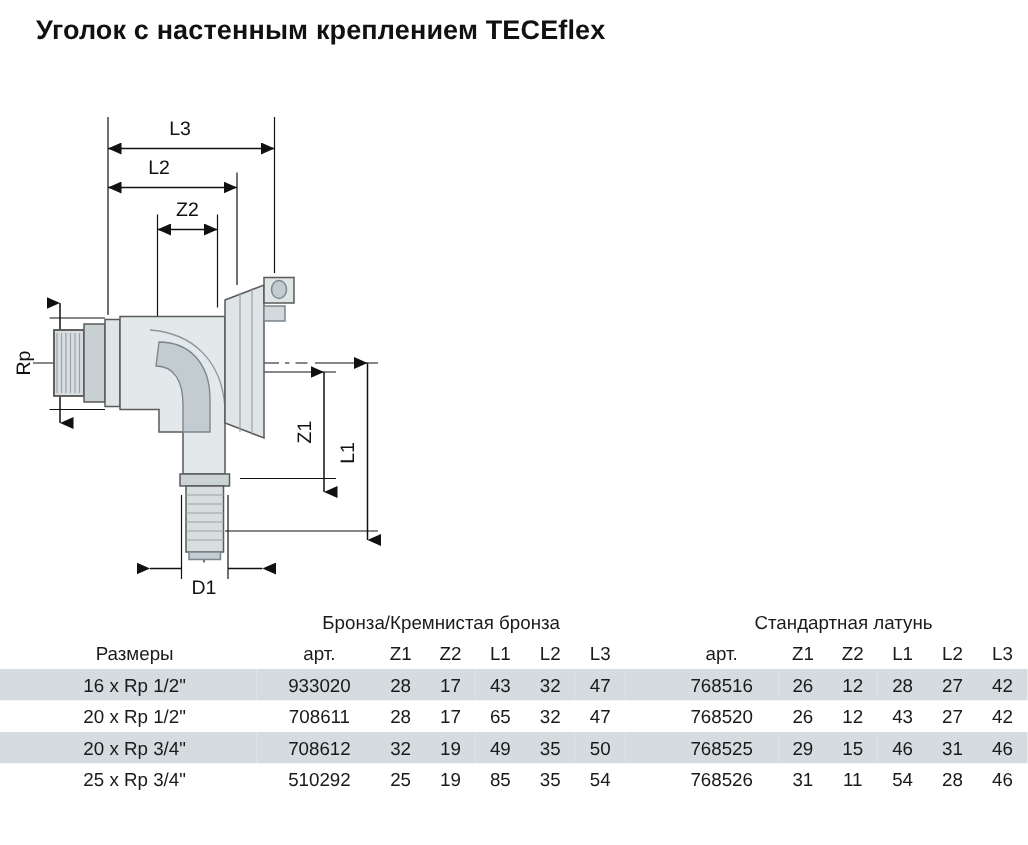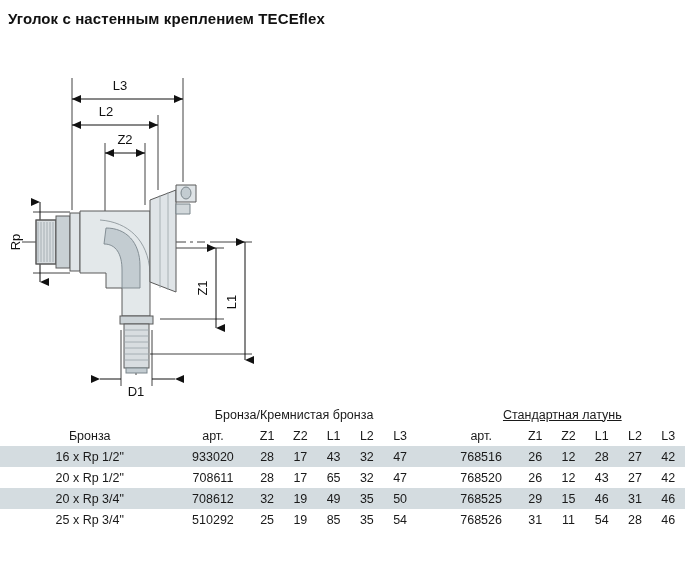--- a/index.html
+++ b/index.html
@@ -16,23 +16,23 @@
     overflow: hidden;
   }
   .page {
     position: relative;
     width: 685px;
     height: 563px;
   }
   
   .title {
     position: absolute;
-    left: 8px;
+    left: 24px;
     top: 10px;
-    font-size: 15px;
+    font-size: 18px;
     font-weight: bold;
     color: #111;
     letter-spacing: 0.1px;
   }
   
   .drawing {
     position: absolute;
     left: 0;
     top: 30px;
     width: 685px;
@@ -75,21 +75,21 @@
     height: 22px;
   }
   .c-size   { width: 165px; text-align: left; padding-left: 8px !important; }
   .c-art    { width: 76px;  text-align: left; padding-left: 4px !important; }
   .c-num    { width: 32px; }
   .c-gap    { width: 22px; }
   .c-art2   { width: 76px;  text-align: left; padding-left: 4px !important; }
   .row-shaded td { background: #d4dce0; }
   .row-plain td { background: #ffffff; }
   .grp-left { text-align: center; }
-  .grp-right { text-align: center; text-decoration: underline; }
+  .grp-right { text-align: center; }
 </style>
 </head>
 <body>
 
 <div class="page">
 
   <div class="title">Уголок с настенным креплением TECEflex</div>
 
   <div class="drawing">
     <svg width="685" height="370" viewBox="0 0 685 370" xmlns="http://www.w3.org/2000/svg">
@@ -231,21 +231,21 @@
           <col class="c-num">
       </colgroup>
       <tbody>
         <tr class="grp-head">
           <td></td>
           <td colspan="6" class="grp-left">Бронза/Кремнистая бронза</td>
           <td></td>
           <td colspan="6" class="grp-right">Стандартная латунь</td>
         </tr>
         <tr class="col-head">
-          <td class="c-size">Бронза</td>
+          <td class="c-size">Размеры</td>
           <td class="c-art">арт.</td>
           <td>Z1</td>
           <td>Z2</td>
           <td>L1</td>
           <td>L2</td>
           <td>L3</td>
           <td></td>
           <td class="c-art2">арт.</td>
           <td>Z1</td>
           <td>Z2</td>

